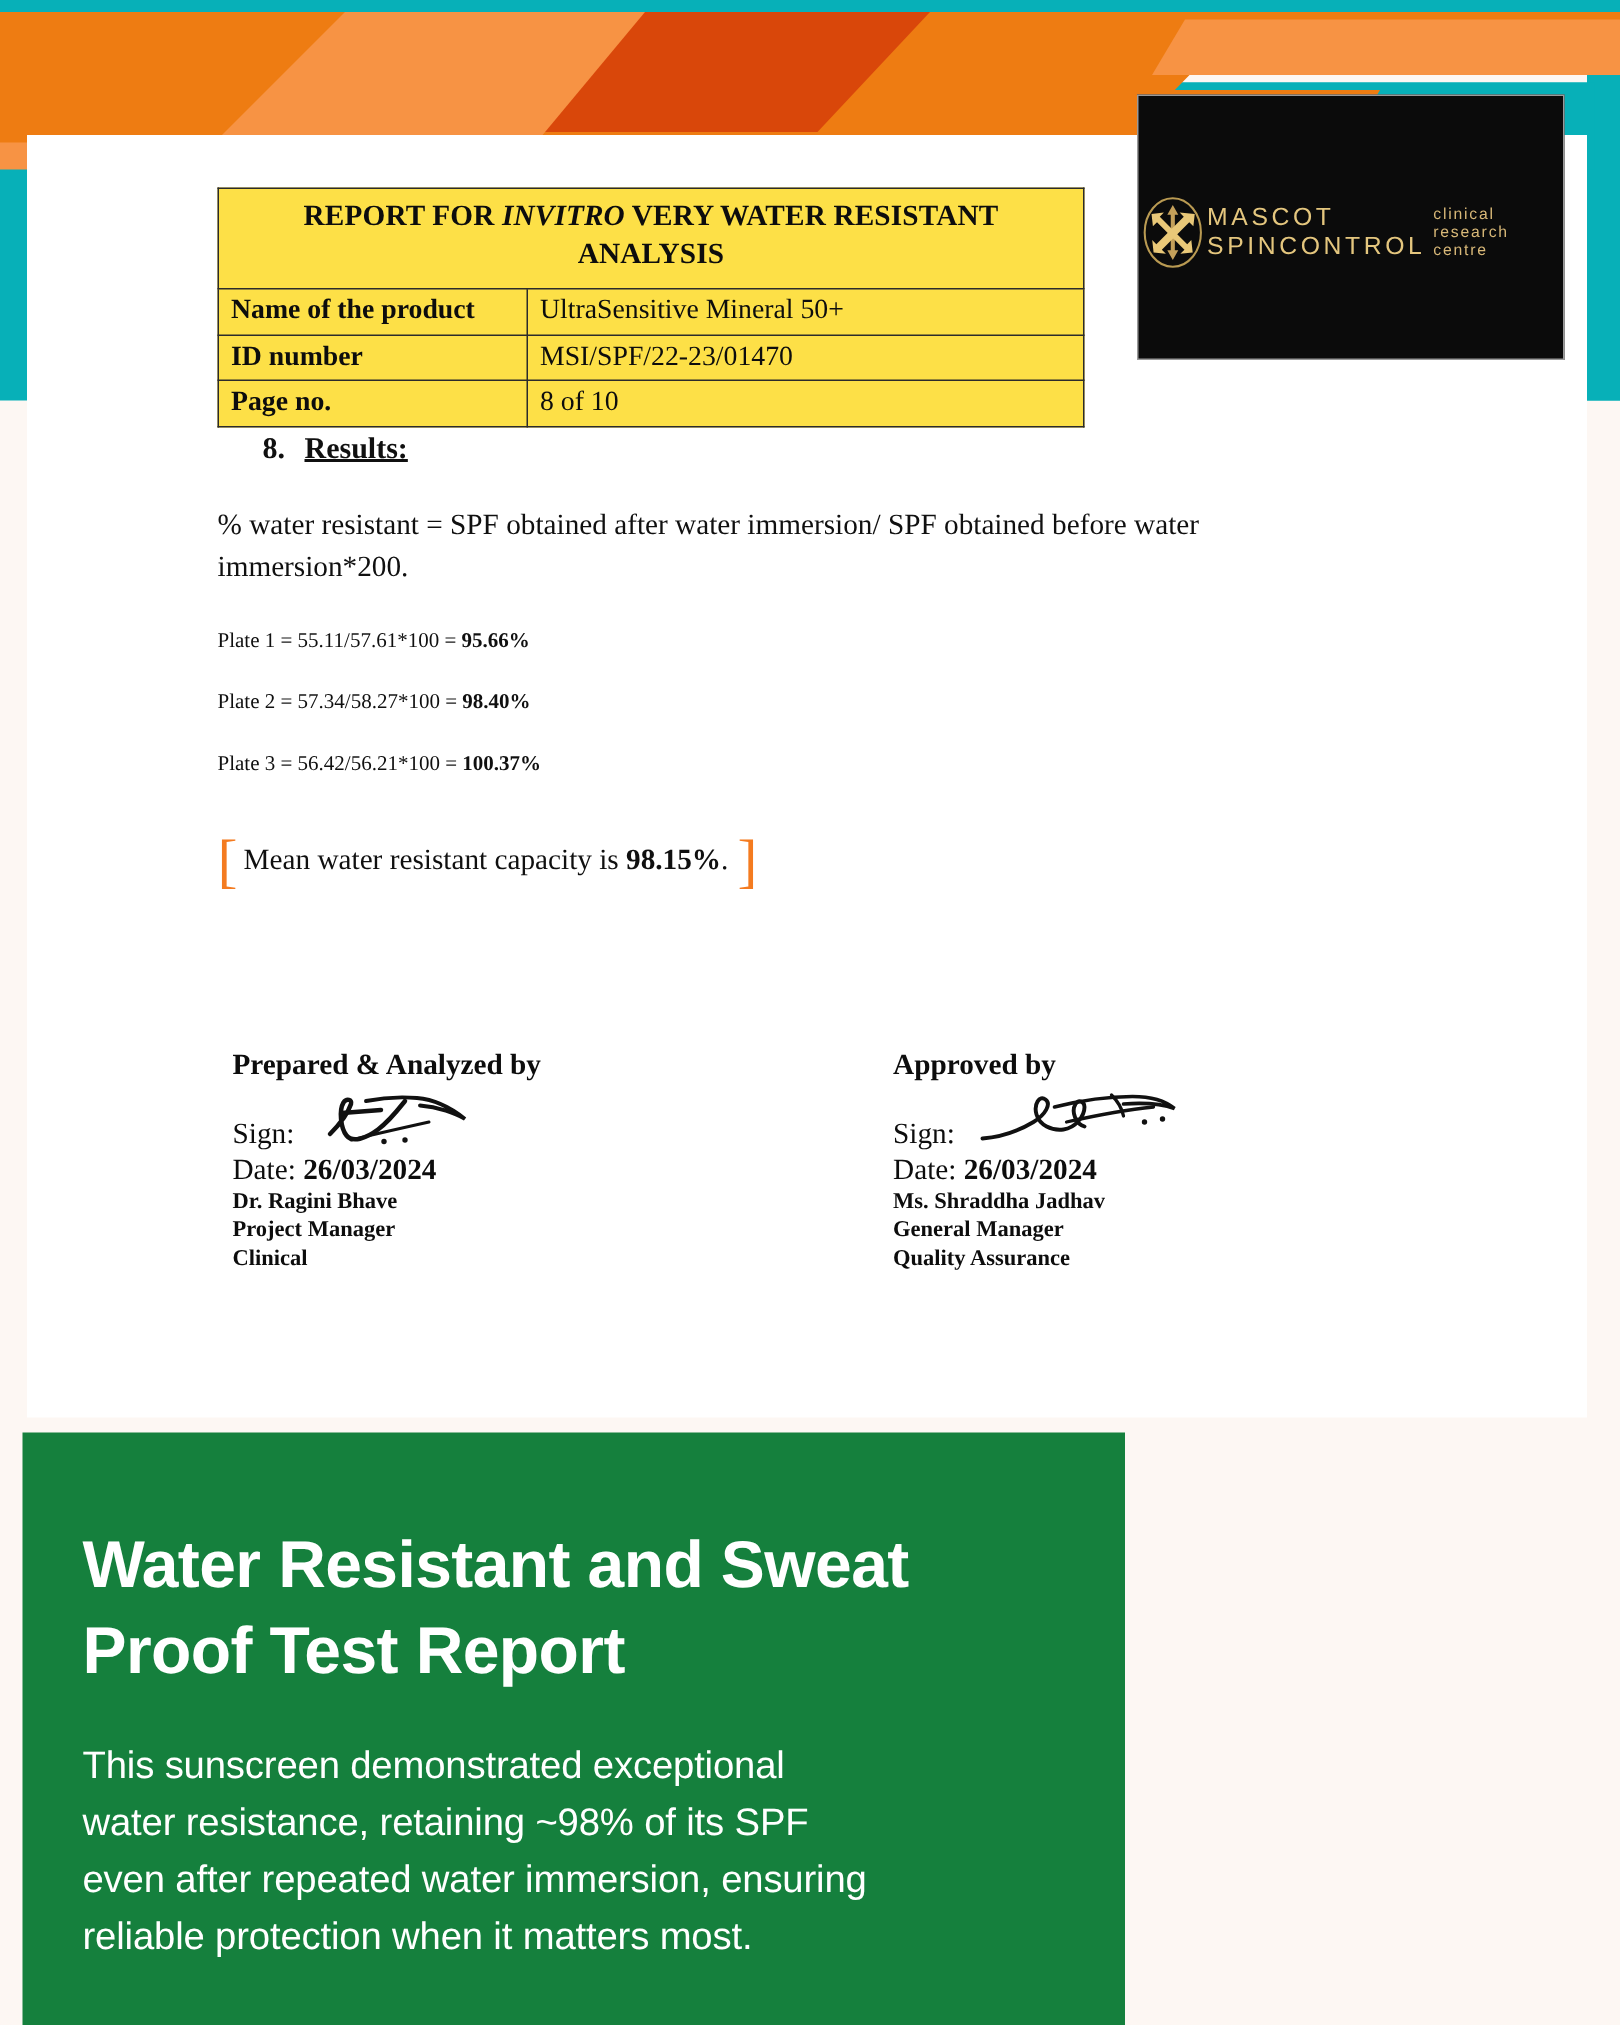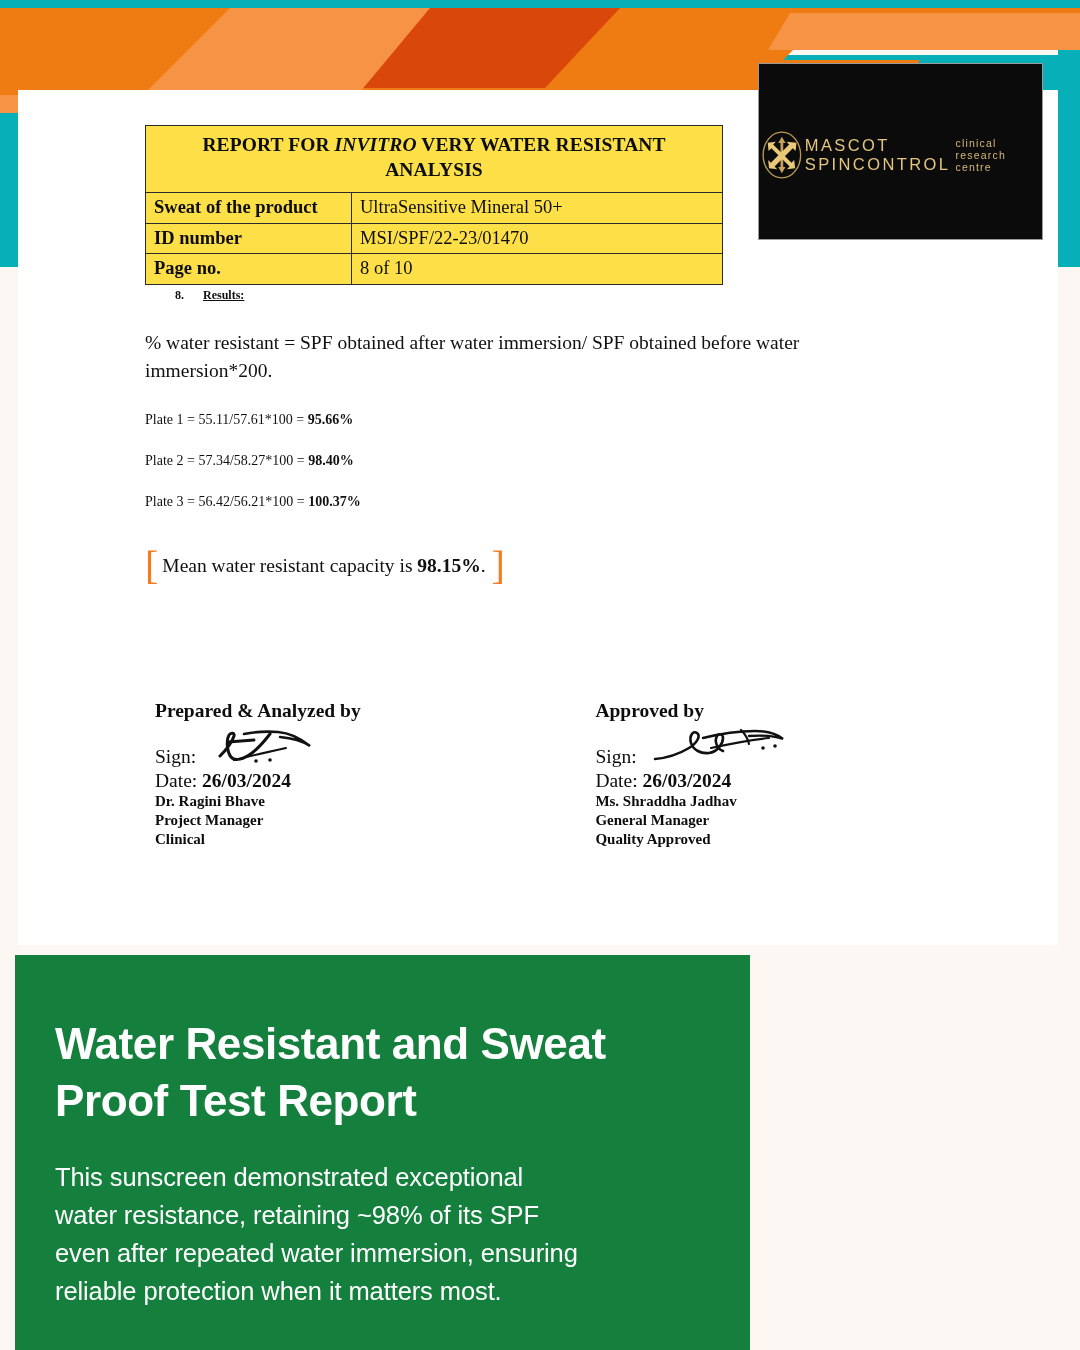--- a/index.html
+++ b/index.html
@@ -82,21 +82,21 @@
   .doc-body {
     position:absolute;
     left:145px; top:288px;
     width:800px;
     font-family:"Liberation Serif", serif;
     color:#101010;
     z-index:5;
   }
   .sec-head {
     font-weight:bold;
-    font-size:12px;
+    font-size:20px;
     margin-left:30px;
     margin-bottom:26px;
   }
   .sec-head .num { display:inline-block; width:28px; }
   .sec-head .u { text-decoration:underline; }
 
   .formula {
     font-size:19.5px;
     line-height:1.42;
     width:720px;
@@ -210,21 +210,21 @@
   <div class="logo-name">MASCOT SPINCONTROL</div>
   <div class="logo-sub">clinical research centre</div>
 </div>
 
 <table class="report-table">
   <tbody>
       <tr>
     <td class="title-cell" colspan="2"><span>REPORT FOR </span><i>INVITRO</i><span> VERY WATER RESISTANT ANALYSIS</span></td>
   </tr>
   <tr>
-    <td class="lbl">Sweat of the product</td>
+    <td class="lbl">Name of the product</td>
     <td class="val">UltraSensitive Mineral 50+</td>
   </tr>
   <tr>
     <td class="lbl">ID number</td>
     <td class="val">MSI/SPF/22-23/01470</td>
   </tr>
   <tr>
     <td class="lbl">Page no.</td>
     <td class="val">8 of 10</td>
   </tr>
@@ -279,21 +279,21 @@
         <path d="M58 12 C74 8 92 5 110 5 C122 5 132 8 138 13 C130 10 118 9 104 10" stroke="#111" stroke-width="2.4" fill="none" stroke-linecap="round"></path>
         <path d="M66 22 C84 18 104 14 124 12" stroke="#111" stroke-width="2.2" fill="none" stroke-linecap="round"></path>
         <path d="M96 4 C100 8 103 13 104 18" stroke="#111" stroke-width="2.2" fill="none" stroke-linecap="round"></path>
         <circle cx="118" cy="22" r="1.8" fill="#111"></circle>
         <circle cx="130" cy="20" r="1.8" fill="#111"></circle>
       </svg>
     </div>
     <div class="sign-date"><span>Date: </span><b>26/03/2024</b></div>
     <div class="sign-name">Ms. Shraddha Jadhav</div>
     <div class="sign-role1">General Manager</div>
-    <div class="sign-role2">Quality Approved</div>
+    <div class="sign-role2">Quality Assurance</div>
   </div>
 
 </div>
 
 <div class="caption">
   <div class="cap-title">
     <div>Water Resistant and Sweat</div>
     <div>Proof Test Report</div>
   </div>
   <div class="cap-body">

